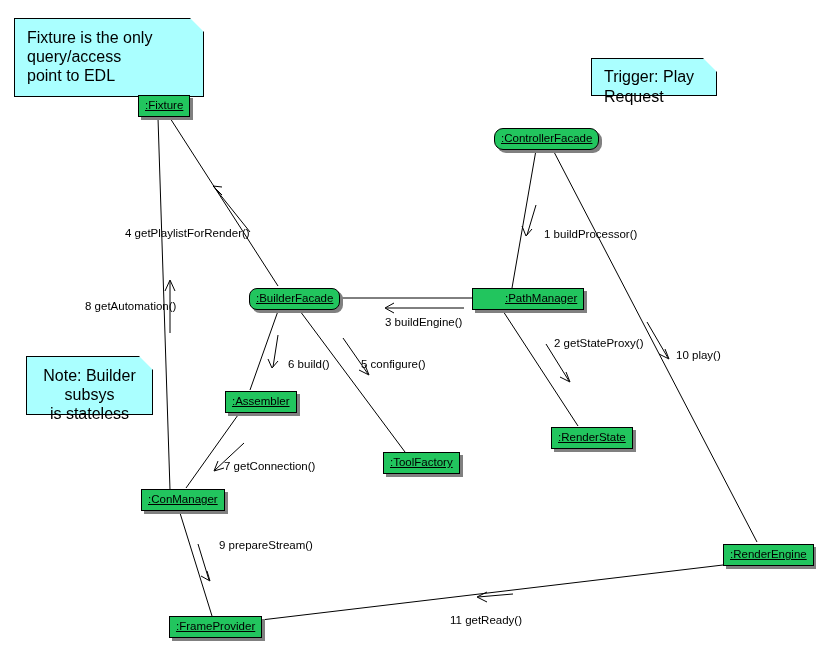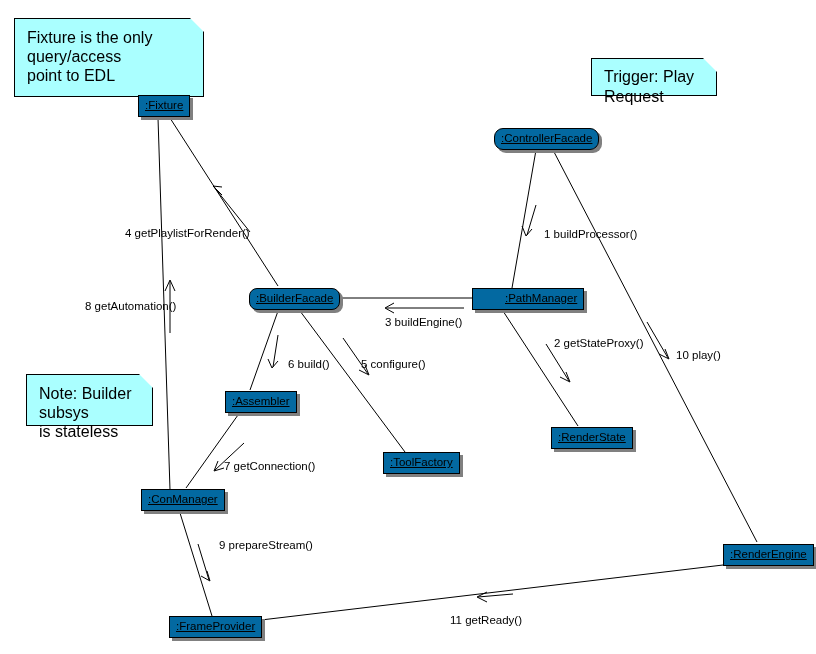--- a/index.html
+++ b/index.html
@@ -24,21 +24,21 @@
   svg.links {
     position: absolute;
     left: 0; top: 0;
     width: 816px;
     height: 654px;
     pointer-events: none;
   }
   
   .obj {
     position: absolute;
-    background: #0369a1;
+    background: #22c55e;
     border: 1px solid #000000;
     box-shadow: 3px 3px 0 0 #808080;
     padding: 3px 6px 4px 6px;
     font-size: 11.5px;
     line-height: 13px;
     color: #000000;
     white-space: nowrap;
     box-sizing: border-box;
     z-index: 5;
   }
@@ -172,21 +172,21 @@
     </div>
   </div>
 
   <div class="note" style="left:591px; top:58px; width:126px; height:38px; line-height:20px; padding-top:8px;">
     <div class="foldline"></div>
     <div class="note-text">
       <div>Trigger: Play Request</div>
     </div>
   </div>
 
-  <div class="note" style="left:26px; top:374px; width:127px; height:52px;">
+  <div class="note" style="left:26px; top:356px; width:127px; height:59px;text-align:center;">
     <div class="foldline"></div>
     <div class="note-text">
       <div>Note: Builder subsys</div>
       <div>is stateless</div>
     </div>
   </div>
 
   <div class="obj" style="left:138px; top:95px;">
     <span class="objlabel">:Fixture</span>
   </div>

